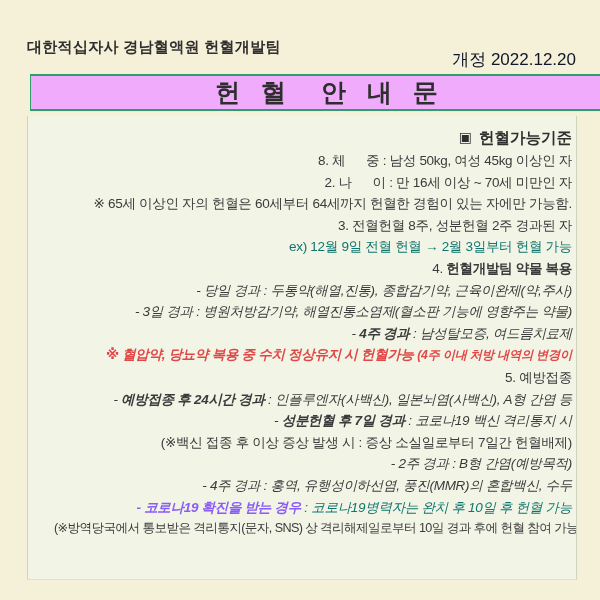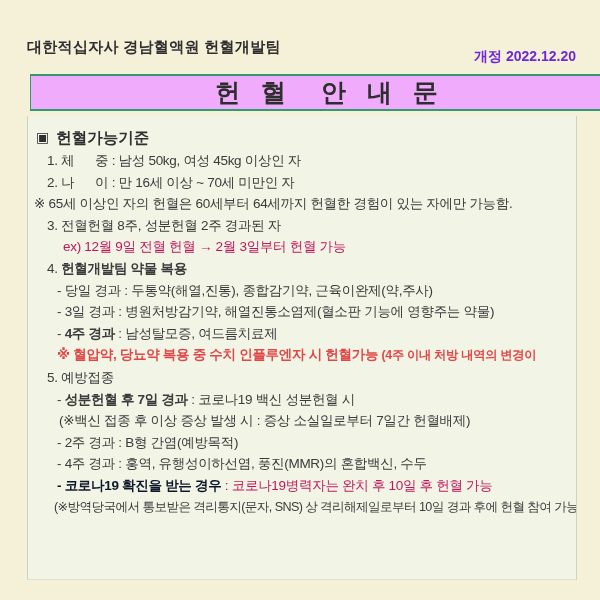--- a/index.html
+++ b/index.html
@@ -19,24 +19,23 @@
     font-size: 15px;
     font-weight: 600;
     letter-spacing: 0.3px;
     color: #2f2f2f;
     white-space: pre;
   }
   .revision {
     position: absolute;
     right: 24px;
     top: 48px;
-    font-size: 14px;
-    color: #6d28d9;
+    font-size: 17px;
+    color: #0f172a;
     white-space: pre;
-    font-weight: bold;
   }
   .title-bar {
     position: absolute;
     left: 30px;
     top: 74px;
     width: 600px;
     height: 37px;
     box-sizing: border-box;
     background: #f0abfc;
     border-top: 2px solid #2f9c6e;
@@ -60,81 +59,83 @@
     top: 116px;
     width: 550px;
     height: 464px;
     box-sizing: border-box;
     background: #f2f4e6;
     border-left: 1px solid #ccd5bd;
     border-right: 1px solid #ccd5bd;
     border-bottom: 1px solid #dde1cd;
     padding: 10px 4px 0 6px;
     overflow: hidden;
+    text-align: right;
   }
   .line {
     white-space: pre;
     font-size: 13.5px;
     line-height: 21.6px;
     letter-spacing: -0.3px;
     color: #3b3b3b;
   }
   .sec-heading {
     font-size: 15.5px;
     font-weight: 700;
     line-height: 24px;
     letter-spacing: 0;
     padding-left: 2px;
     color: #2f2f2f;
   }
   .sec-heading .marker { font-size: 14px; margin-right: 7px; position: relative; top: -1px; }
   .ind-num  { padding-left: 13px; }  
-  .ind-dash { padding-left: 23px; }  
+  .ind-dash { padding-left: 23px; font-style: italic; }  
   .ind-ex   { padding-left: 29px; }  
   .ind-note { padding-left: 25px; }  
   .ind-note2{ padding-left: 20px; }  
   .ind-cont { padding-left: 37px; }  
   .b  { font-weight: 700; }
-  .blue { color: #be185d; font-weight: 500; }
-  .navy { color: #0f172a; font-weight: 700; }
+  .blue { color: #0f766e; font-weight: 500; }
+  .navy { color: #8b5cf6; font-weight: 700; }
   .red  { color: #e04848; font-weight: 700; }
   .sm   { font-size: 12.3px; }
   .sm2  { font-size: 12.6px; letter-spacing: -0.6px; }
 </style>
 </head>
 <body>
 
 <div class="page">
 
   <div class="team">대한적십자사 경남혈액원 헌혈개발팀</div>
   <div class="revision">개정 2022.12.20</div>
 
   <div class="title-bar">
     <span class="title-text">헌 혈  안 내 문</span>
   </div>
 
   <div class="content">
 
     <div class="line sec-heading"><span class="marker">▣</span><span>헌혈가능기준</span></div>
 
-    <div class="line ind-num">1. 체      중 : 남성 50kg, 여성 45kg 이상인 자</div>
+    <div class="line ind-num">8. 체      중 : 남성 50kg, 여성 45kg 이상인 자</div>
     <div class="line ind-num">2. 나      이 : 만 16세 이상 ~ 70세 미만인 자</div>
     <div class="line">※ 65세 이상인 자의 헌혈은 60세부터 64세까지 헌혈한 경험이 있는 자에만 가능함.</div>
     <div class="line ind-num">3. 전혈헌혈 8주, 성분헌혈 2주 경과된 자</div>
     <div class="line ind-ex blue">ex) 12월 9일 전혈 헌혈 → 2월 3일부터 헌혈 가능</div>
 
     <div class="line ind-num"><span>4. </span><span class="b">헌혈개발팀 약물 복용</span></div>
     <div class="line ind-dash">- 당일 경과 : 두통약(해열,진통), 종합감기약, 근육이완제(약,주사)</div>
     <div class="line ind-dash">- 3일 경과 : 병원처방감기약, 해열진통소염제(혈소판 기능에 영향주는 약물)</div>
     <div class="line ind-dash"><span>- </span><span class="b">4주 경과</span><span> : 남성탈모증, 여드름치료제</span></div>
 
-    <div class="line ind-dash red"><span>※ 혈압약, 당뇨약 복용 중 수치 인플루엔자 시 헌혈가능 </span><span class="sm">(4주 이내 처방 내역의 변경이</span></div>
+    <div class="line ind-dash red"><span>※ 혈압약, 당뇨약 복용 중 수치 정상유지 시 헌혈가능 </span><span class="sm">(4주 이내 처방 내역의 변경이</span></div>
 
     <div class="line ind-num">5. 예방접종</div>
-    <div class="line ind-dash"><span>- </span><span class="b">성분헌혈 후 7일 경과</span><span> : 코로나19 백신 성분헌혈 시</span></div>
+    <div class="line ind-dash"><span>- </span><span class="b">예방접종 후 24시간 경과</span><span> : 인플루엔자(사백신), 일본뇌염(사백신), A형 간염 등</span></div>
+    <div class="line ind-dash"><span>- </span><span class="b">성분헌혈 후 7일 경과</span><span> : 코로나19 백신 격리통지 시</span></div>
     <div class="line ind-note">(※백신 접종 후 이상 증상 발생 시 : 증상 소실일로부터 7일간 헌혈배제)</div>
     <div class="line ind-dash">- 2주 경과 : B형 간염(예방목적)</div>
     <div class="line ind-dash">- 4주 경과 : 홍역, 유행성이하선염, 풍진(MMR)의 혼합백신, 수두</div>
 
     <div class="line ind-dash"><span class="navy">- 코로나19 확진을 받는 경우</span><span class="blue"> : 코로나19병력자는 완치 후 10일 후 헌혈 가능</span></div>
     <div class="line ind-note2 sm2">(※방역당국에서 통보받은 격리통지(문자, SNS) 상 격리해제일로부터 10일 경과 후에 헌혈 참여 가능)</div>
 
   </div>
 </div>
 

